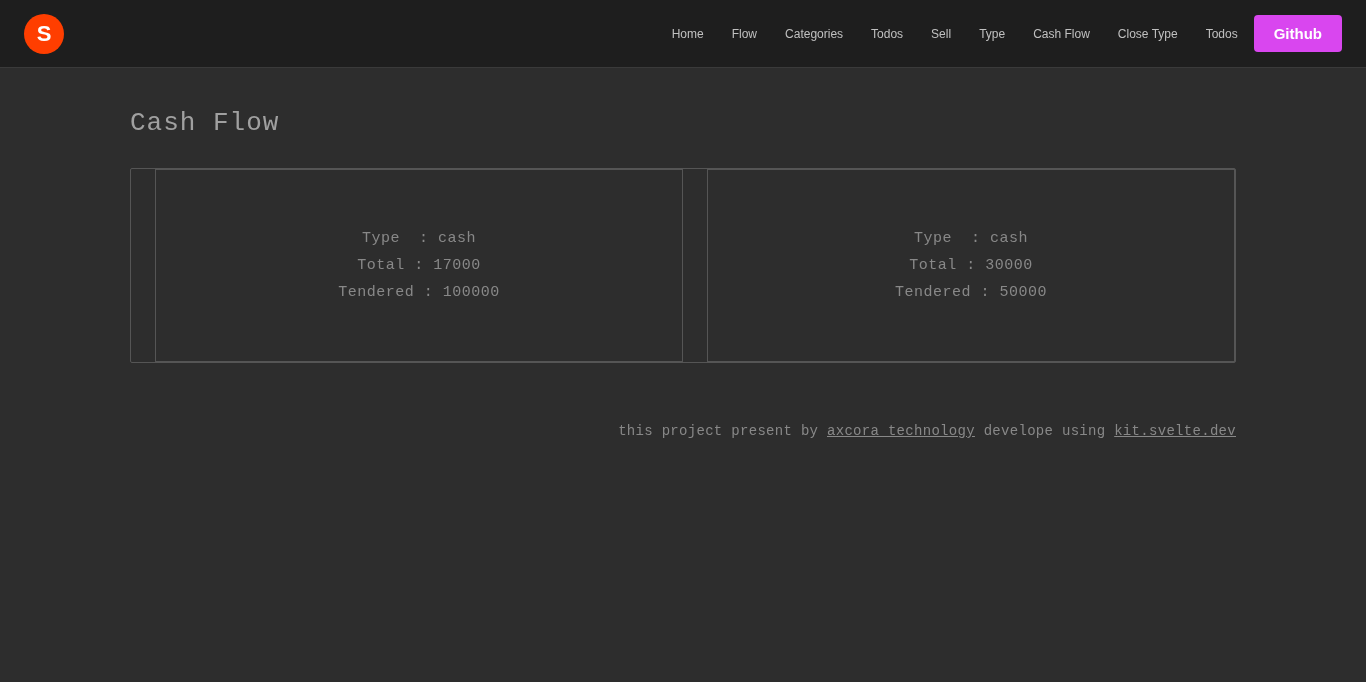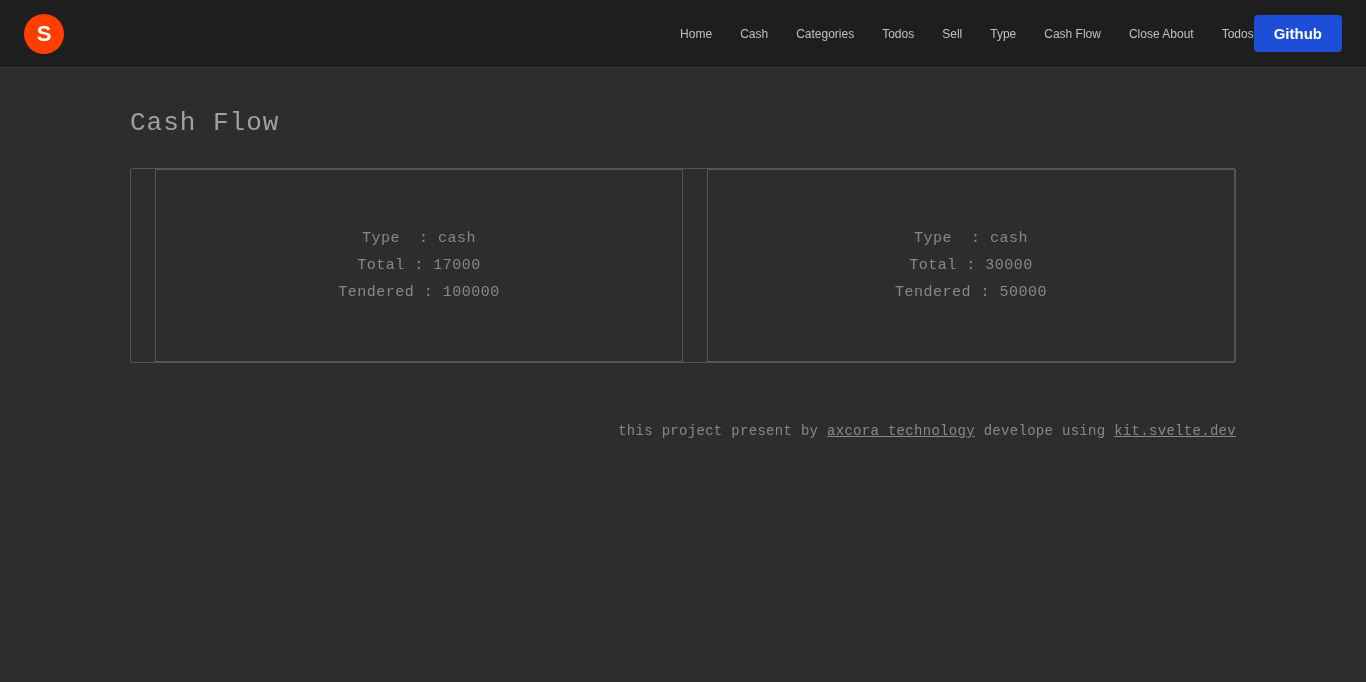--- a/index.html
+++ b/index.html
@@ -46,29 +46,30 @@
 
     .nav-links li a {
       color: #c0c0c0;
       text-decoration: none;
       font-family: sans-serif;
       font-size: 12px;
       font-weight: 400;
     }
 
     .github-btn {
-      background-color: #1d4ed8;
+      background-color: #d946ef;
       color: #ffffff;
       border: none;
       padding: 10px 20px;
       font-size: 15px;
       font-family: sans-serif;
       font-weight: 600;
       cursor: pointer;
       border-radius: 4px;
+      margin-left: 16px;
     }
 
     
     main {
       padding: 40px 130px;
     }
 
     .page-title {
       font-family: 'Courier New', Courier, monospace;
       font-size: 26px;
@@ -125,27 +126,27 @@
 
 <nav>
   <div class="nav-logo">
     <svg class="logo-icon" viewBox="0 0 40 40" xmlns="http://www.w3.org/2000/svg">
       <circle cx="20" cy="20" r="20" fill="#ff3e00"></circle>
       <text x="20" y="27" text-anchor="middle" font-size="22" font-weight="bold" fill="white" font-family="sans-serif">S</text>
     </svg>
   </div>
   <ul class="nav-links">
     <li><a>Home</a></li>
-    <li><a>Cash</a></li>
+    <li><a>Flow</a></li>
     <li><a>Categories</a></li>
     <li><a>Todos</a></li>
     <li><a>Sell</a></li>
     <li><a>Type</a></li>
     <li><a>Cash Flow</a></li>
-    <li><a>Close About</a></li>
+    <li><a>Close Type</a></li>
     <li><a>Todos</a></li>
   </ul>
   <button class="github-btn">Github</button>
 </nav>
 
 <main>
   <h1 class="page-title">Cash Flow</h1>
 
   <div class="cards-container">
     <div class="card">

